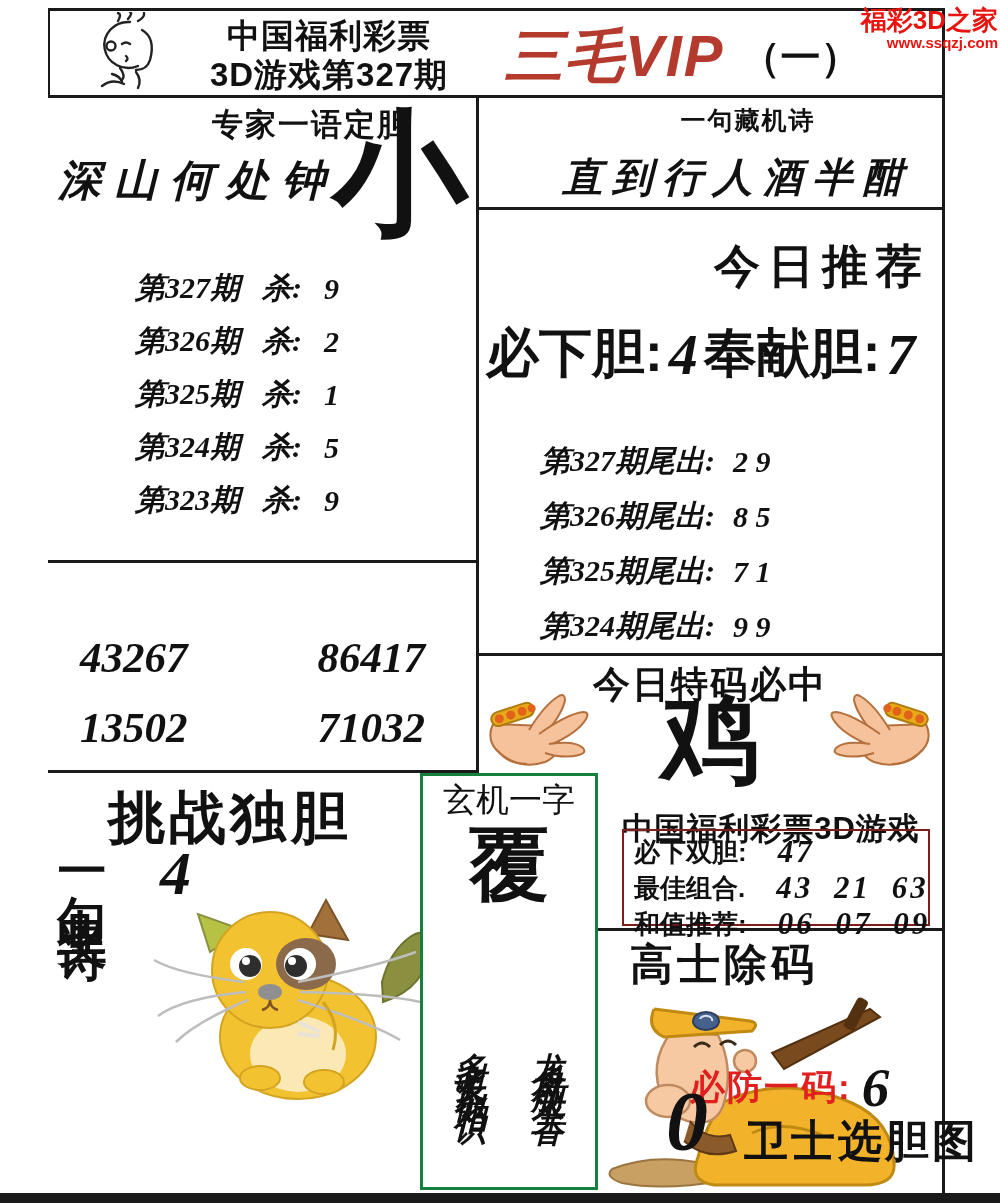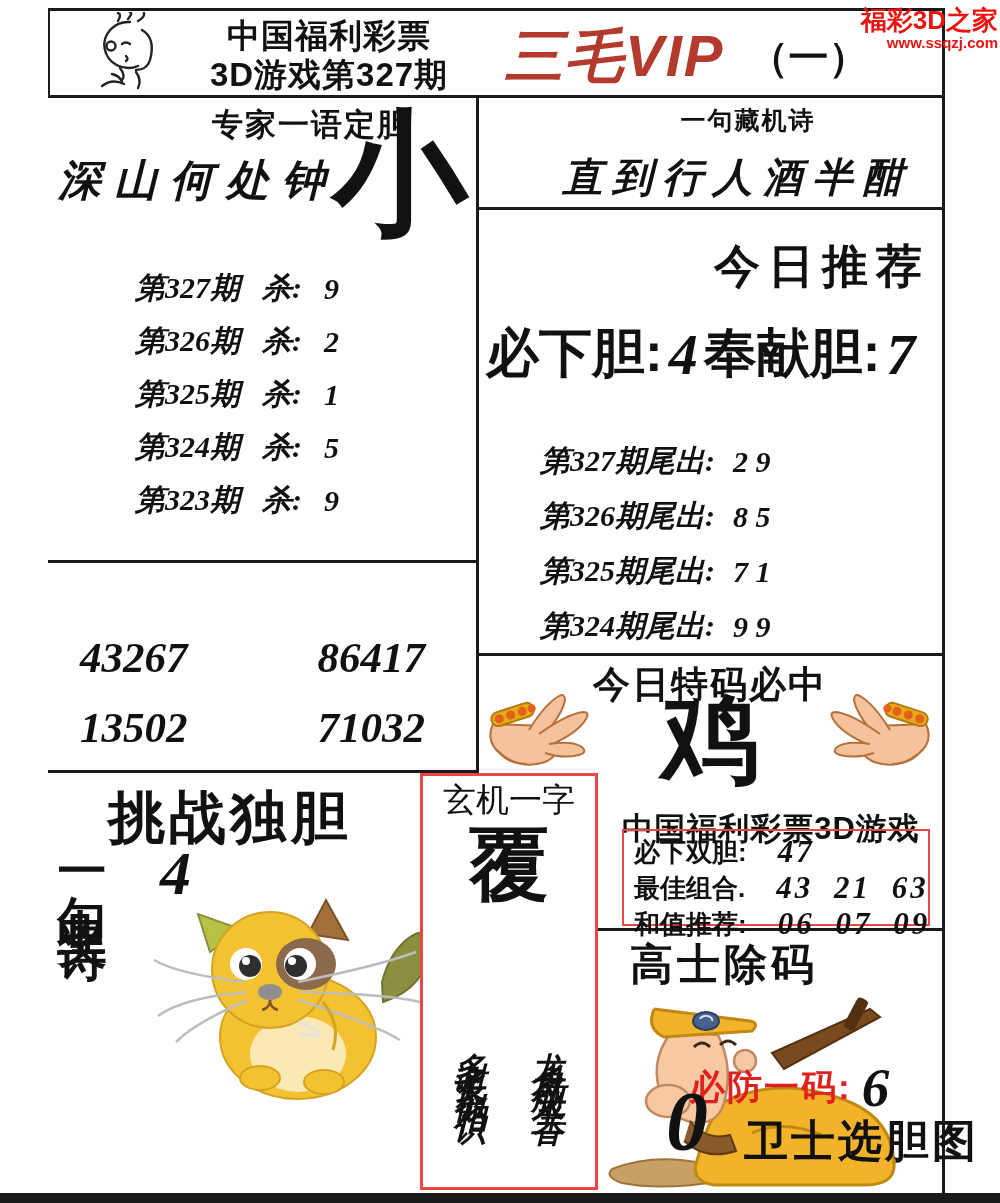--- a/index.html
+++ b/index.html
@@ -8,21 +8,21 @@
   .abs{position:absolute;}
   .line{position:absolute;background:#1a1a1a;}
   .b{font-weight:bold;}
   .calli{font-family:"Liberation Serif","DejaVu Serif",serif;font-style:italic;font-weight:bold;}
   .hand{font-family:"Liberation Serif","DejaVu Serif",serif;font-style:italic;font-weight:bold;}
   .vert{writing-mode:vertical-rl;text-orientation:upright;}
 
   
   .boy-svg{left:78px;top:12px;width:100px;height:80px;}
   .lottery-title{left:183px;top:16px;width:292px;text-align:center;font-size:33px;line-height:39px;letter-spacing:1px;}
-  .brand-row{left:505px;top:18px;width:430px;display:flex;align-items:center;gap:24px;}
+  .brand-row{left:505px;top:18px;width:430px;display:flex;align-items:center;gap:16px;}
   .brand-name{font-size:58px;font-style:italic;letter-spacing:2px;}
   .brand-edition{font-size:40px;font-weight:bold;}
   .watermark{left:858px;top:6px;width:140px;text-align:right;line-height:1.1;z-index:30;}
   .watermark .l1{font-size:26px;font-weight:bold;}
   .watermark .l2{font-size:15px;font-weight:bold;}
 
   
   .expert-title{left:100px;top:104px;width:310px;text-align:right;font-size:31px;letter-spacing:2px;}
   .expert-verse{left:58px;top:152px;width:330px;font-size:43px;letter-spacing:13px;white-space:nowrap;}
   .expert-dan{left:330px;top:100px;width:140px;font-size:135px;line-height:1.1;text-align:center;}
@@ -32,42 +32,42 @@
   .five-grid{left:80px;top:622px;width:345px;font-size:43px;}
   .five-row{display:flex;justify-content:space-between;height:70px;align-items:center;}
 
   .challenge-title{left:92px;top:780px;font-size:57px;letter-spacing:4px;margin-left:16px;}
   .challenge-dan{left:160px;top:838px;font-size:62px;}
   .challenge-vert{left:52px;top:845px;height:340px;font-size:49px;font-weight:bold;letter-spacing:12px;line-height:62px;}
   .cat-svg{left:148px;top:882px;width:300px;height:225px;}
   .win-numbers{left:152px;top:1088px;font-size:52px;letter-spacing:4px;word-spacing:18px;white-space:nowrap;}
 
   
-  .xuanji-box{left:420px;top:773px;width:178px;height:417px;background:#fff;border:3px solid #ef4444;
+  .xuanji-box{left:420px;top:773px;width:178px;height:417px;background:#fff;border:3px solid #15803d;
               box-sizing:border-box;z-index:10;text-align:center;}
   .xuanji-title{margin-top:2px;font-size:33px;font-family:"Liberation Serif","DejaVu Serif",serif;}
   .xuanji-char{font-size:80px;font-weight:bold;line-height:84px;}
   .xuanji-cols{display:flex;justify-content:center;gap:34px;margin-top:10px;}
   .xuanji-col{writing-mode:vertical-rl;text-orientation:upright;font-size:32px;letter-spacing:10px;height:290px;}
 
   
   .cangji-title{left:598px;top:104px;width:300px;text-align:center;font-size:25px;letter-spacing:2px;}
   .cangji-verse{left:540px;top:150px;width:395px;text-align:center;font-size:40px;letter-spacing:10px;white-space:nowrap;}
   .recommend-title{left:650px;top:236px;width:280px;text-align:right;font-size:46px;letter-spacing:8px;}
   .dan-line{left:486px;top:318px;width:460px;display:flex;align-items:center;white-space:nowrap;}
   .dan-label{font-size:53px;font-weight:bold;}
   .dan-num{font-size:58px;margin:0 6px;}
   .tail-list{left:540px;top:434px;width:360px;}
   .tail-row{height:55px;display:flex;align-items:center;gap:18px;font-size:30px;}
   .special-title{left:560px;top:660px;width:300px;text-align:center;font-size:37px;letter-spacing:2px;}
   .special-zodiac{left:630px;top:688px;width:160px;text-align:center;font-size:98px;line-height:100px;}
   .hand-left{left:483px;top:686px;width:118px;height:94px;}
   .hand-right{left:818px;top:686px;width:118px;height:94px;transform:scaleX(-1);}
   .stats-title{left:606px;top:808px;width:330px;text-align:center;font-size:31px;letter-spacing:1px;}
-  .stats-box{left:622px;top:829px;width:308px;height:97px;border:2px solid #ef4444;box-sizing:border-box;
+  .stats-box{left:622px;top:829px;width:308px;height:97px;border:2px solid #7f1d1d;box-sizing:border-box;
              display:flex;flex-direction:column;justify-content:space-around;padding:3px 10px;}
   .stats-row{display:flex;align-items:center;gap:12px;}
   .stats-label{font-size:26px;font-weight:bold;white-space:nowrap;}
   .stats-value{font-size:31px;letter-spacing:3px;word-spacing:10px;white-space:nowrap;margin-left:19px;}
 
   .guard-title{left:630px;top:936px;font-size:43px;letter-spacing:4px;}
   .warrior-svg{left:602px;top:983px;width:338px;height:207px;}
   .prevent-row{left:690px;top:1056px;display:flex;align-items:center;gap:10px;z-index:12;}
   .prevent-label{font-size:35px;font-weight:bold;letter-spacing:2px;}
   .prevent-value{font-size:55px;color:#111;}

